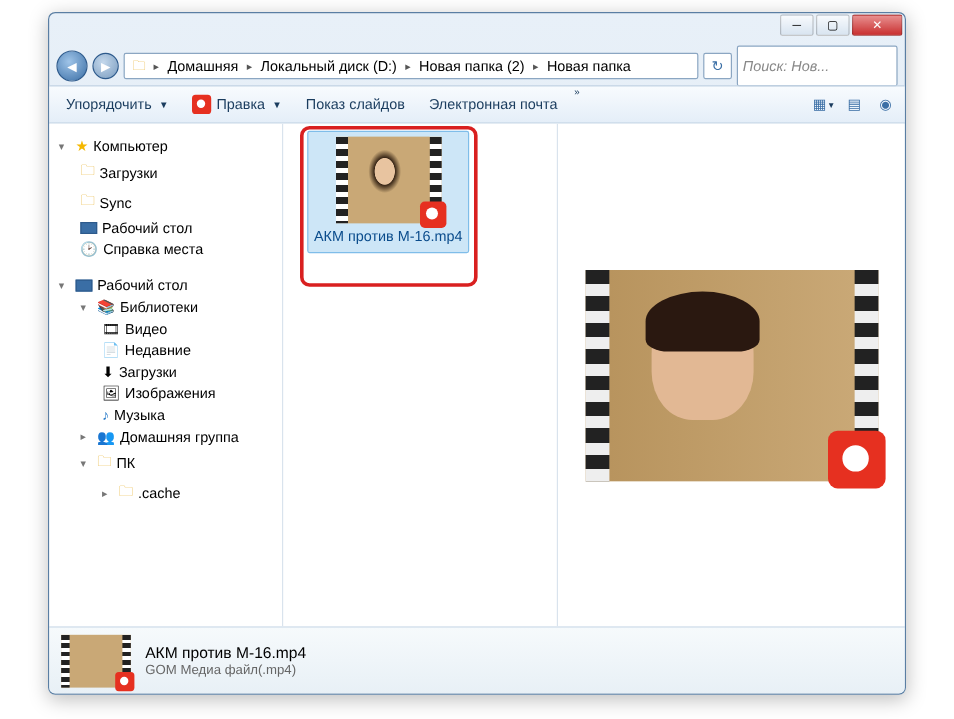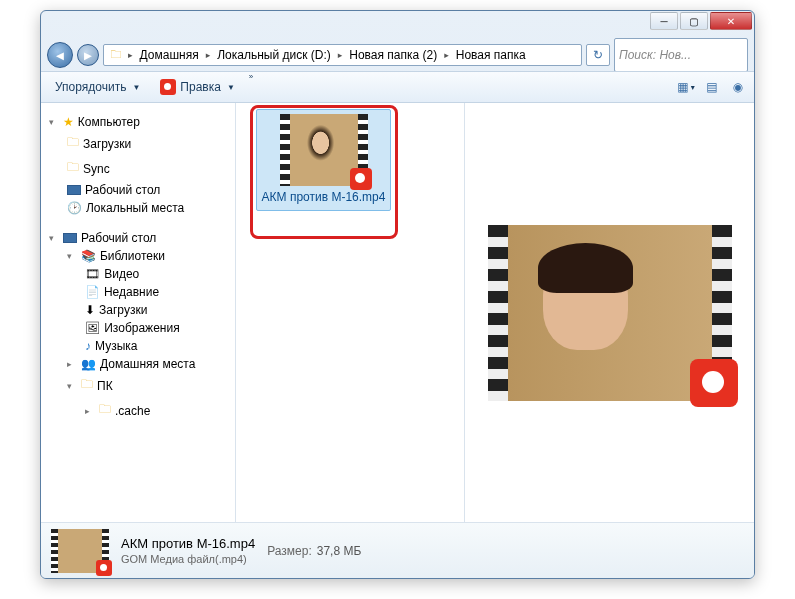--- a/index.html
+++ b/index.html
@@ -111,20 +111,26 @@
   <div class="cmdbar">
     <div class="cmd-btn">
       <span>Упорядочить</span>
           <span class="cmd-drop">▼</span>
     </div>
     <div class="cmd-btn">
       <span class="gom-ico"></span>
       <span>Правка</span>
           <span class="cmd-drop">▼</span>
     </div>
+    <div class="cmd-btn">
+          <span>Показ слайдов</span>
+        </div>
+    <div class="cmd-btn">
+          <span>Электронная почта</span>
+        </div>
     <span class="cmd-drop">»</span>
     <div class="cmdbar-right">
       <div class="view-ico">▦<span class="cmd-drop">▾</span></div>
       <div class="view-ico">▤</div>
       <div class="help-ico">◉</div>
     </div>
   </div>
 
   <div class="body-area">
     <div class="sidebar">
@@ -141,21 +147,21 @@
         <div class="tree-item tree-child">
               <span class="folder-ico">🗀</span>
               <span>Sync</span>
             </div>
         <div class="tree-item tree-child">
               <span class="desk-ico"></span>
               <span>Рабочий стол</span>
             </div>
         <div class="tree-item tree-child">
               <span>🕑</span>
-              <span>Локальный места</span>
+              <span>Справка места</span>
             </div>
       </div>
       <div class="tree-group">
         <div class="tree-item header">
           <span class="tree-toggle">▾</span>
           <span class="desk-ico"></span>
           <span>Рабочий стол</span>
         </div>
         <div class="tree-item tree-child">
           <span class="tree-toggle">▾</span>
@@ -178,21 +184,21 @@
               <span>🖼</span>
               <span>Изображения</span>
             </div>
         <div class="tree-item" style="padding-left:40px">
               <span style="color:#2a7cc9">♪</span>
               <span>Музыка</span>
             </div>
         <div class="tree-item tree-child">
               <span class="tree-toggle">▸</span>
               <span>👥</span>
-              <span>Домашняя места</span>
+              <span>Домашняя группа</span>
             </div>
         <div class="tree-item tree-child">
               <span class="tree-toggle">▾</span>
               <span class="folder-ico">🗀</span>
               <span>ПК</span>
             </div>
         <div class="tree-item" style="padding-left:40px">
               <span class="tree-toggle">▸</span>
               <span class="folder-ico">🗀</span>
               <span>.cache</span>
@@ -229,21 +235,17 @@
     <div class="detail-thumb">
       <div class="film l"></div>
           <div class="film r"></div>
       <div class="gom-sm"></div>
     </div>
     <div class="detail-text">
       <div class="detail-name">АКМ против М-16.mp4</div>
       <div class="detail-type">GOM Медиа файл(.mp4)</div>
     </div>
     <div class="detail-meta">
-      <div class="detail-meta-row">
-        <span class="detail-meta-lbl">Размер:</span>
-        <span>37,8 МБ</span>
-      </div>
     </div>
   </div>
 
 </div>
 </div>
 
 </body></html>

